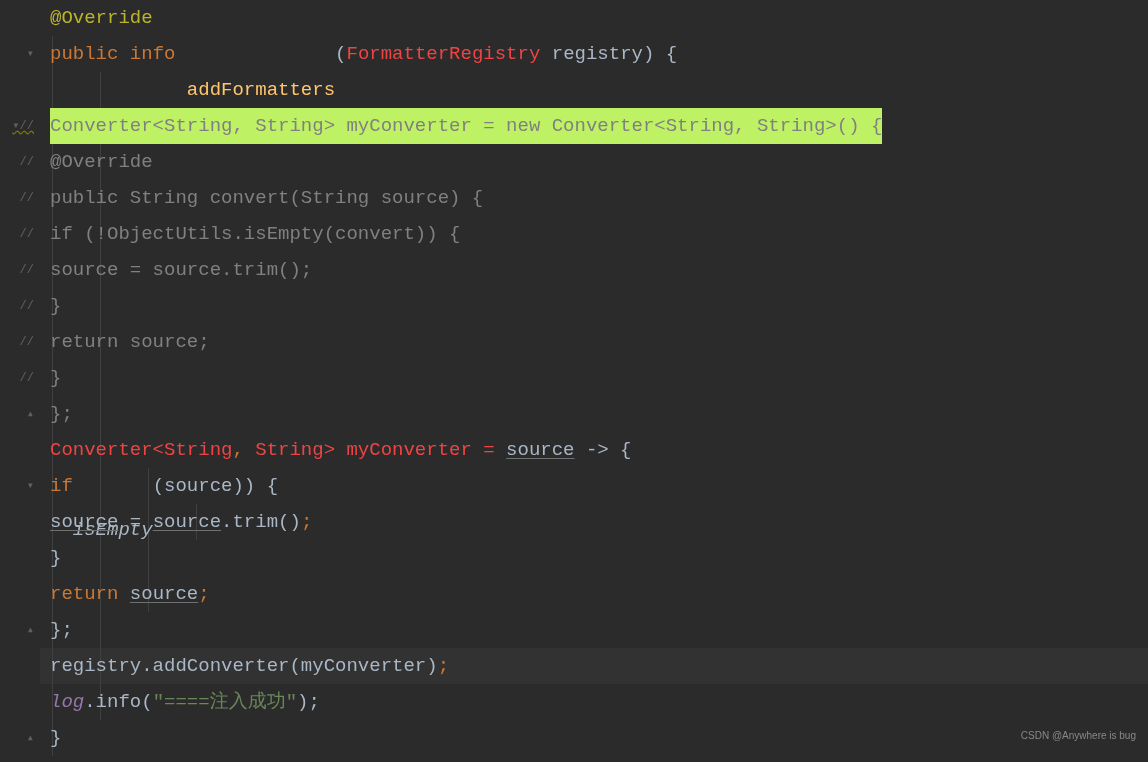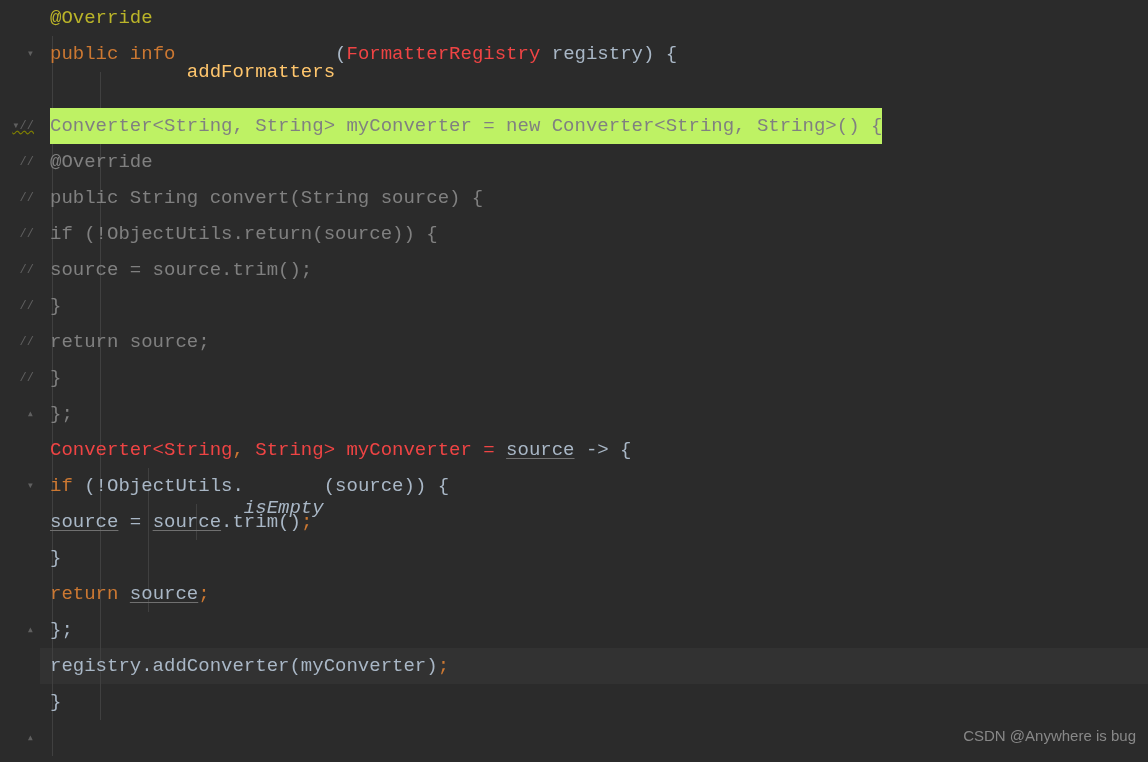--- a/index.html
+++ b/index.html
@@ -51,21 +51,20 @@
     .code-area {
       flex: 1;
       position: relative;
       padding-left: 10px;
     }
     
     .code-line {
       height: 36px;
       white-space: pre;
       display: flex;
-      align-items: center;
       font-family: Liberation Mono, monospace;
     }
     
     .line-highlight {
       position: absolute;
       left: 0;
       right: 0;
       height: 36px;
       background: #323232;
       z-index: 0;
@@ -98,21 +97,21 @@
     .punct { color: #a9b7c6; }
     .method-italic { color: #a9b7c6; font-style: italic; margin-top: 44px; }
     .underlined { text-decoration: underline; text-decoration-color: #707070; text-underline-offset: 3px; }
     .field-italic { color: #9876aa; font-style: italic; }
     
     .watermark {
       position: absolute;
       bottom: 8px;
       right: 12px;
       color: #888;
-      font-size: 15px;
+      font-size: 10px;
       font-family: Arial, sans-serif;
       z-index: 10;
     }
   </style>
 </head>
 <body>
 
 <div class="editor">
   <div class="gutter">
     <div class="gutter-line">
@@ -195,45 +194,46 @@
       <div class="code-line"><span class="keyword">public</span><span> </span><span class="keyword">info</span><span> </span><span class="method-decl">addFormatters</span><span class="punct">(</span><span class="type">FormatterRegistry</span><span class="param"> registry</span><span class="punct">)</span><span class="punct"> {</span></div>
 
       <div class="code-line"></div>
 
       <div class="code-line">        <span class="comment-highlighted">Converter&lt;String, String&gt; myConverter = new Converter&lt;String, String&gt;() {</span></div>
 
       <div class="code-line">            <span class="comment">@Override</span></div>
 
       <div class="code-line">            <span class="comment">public String convert(String source) {</span></div>
 
-      <div class="code-line">                <span class="comment">if (!ObjectUtils.return(source)) {</span></div>
+      <div class="code-line">                <span class="comment">if (!ObjectUtils.isEmpty(convert)) {</span></div>
 
       <div class="code-line">                    <span class="comment">source = source.trim();</span></div>
 
       <div class="code-line">                <span class="comment">}</span></div>
 
       <div class="code-line">                <span class="comment">return source;</span></div>
 
       <div class="code-line">            <span class="comment">}</span></div>
 
       <div class="code-line">        <span class="comment">};</span></div>
 
       <div class="code-line">    <span class="type">Converter&lt;String</span><span class="keyword">,</span><span class="type"> String&gt; myConverter = </span><span class="underlined">source</span><span class="punct"> -&gt; {</span></div>
 
-      <div class="code-line">        <span class="keyword">if</span><span class="punct"> (!ObjectUtils.</span><span class="method-italic">isEmpty</span><span class="punct">(source)) {</span></div>
+      <div class="code-line">        <span class="keyword">if</span><span class="method-italic">isEmpty</span><span class="punct">(source)) {</span></div>
 
       <div class="code-line">            <span class="underlined">source</span><span class="punct"> = </span><span class="underlined">source</span><span class="punct">.trim()</span><span class="keyword">;</span></div>
 
       <div class="code-line">        <span class="punct">}</span></div>
 
       <div class="code-line">        <span class="keyword">return</span><span> </span><span class="underlined">source</span><span class="keyword">;</span></div>
 
       <div class="code-line">    <span class="punct">};</span></div>
 
       <div class="code-line">    <span class="punct">registry.addConverter(myConverter)</span><span class="keyword">;</span></div>
 
+      <div class="code-line">    <span class="field-italic">log</span><span class="punct">.info(</span><span class="string">"====注入成功"</span><span class="punct">);</span></div>
 
       <div class="code-line"><span class="punct">}</span></div>
     </div>
   </div>
 </div>
 
 <div class="watermark">CSDN @Anywhere is bug</div>
 
 </body></html>

